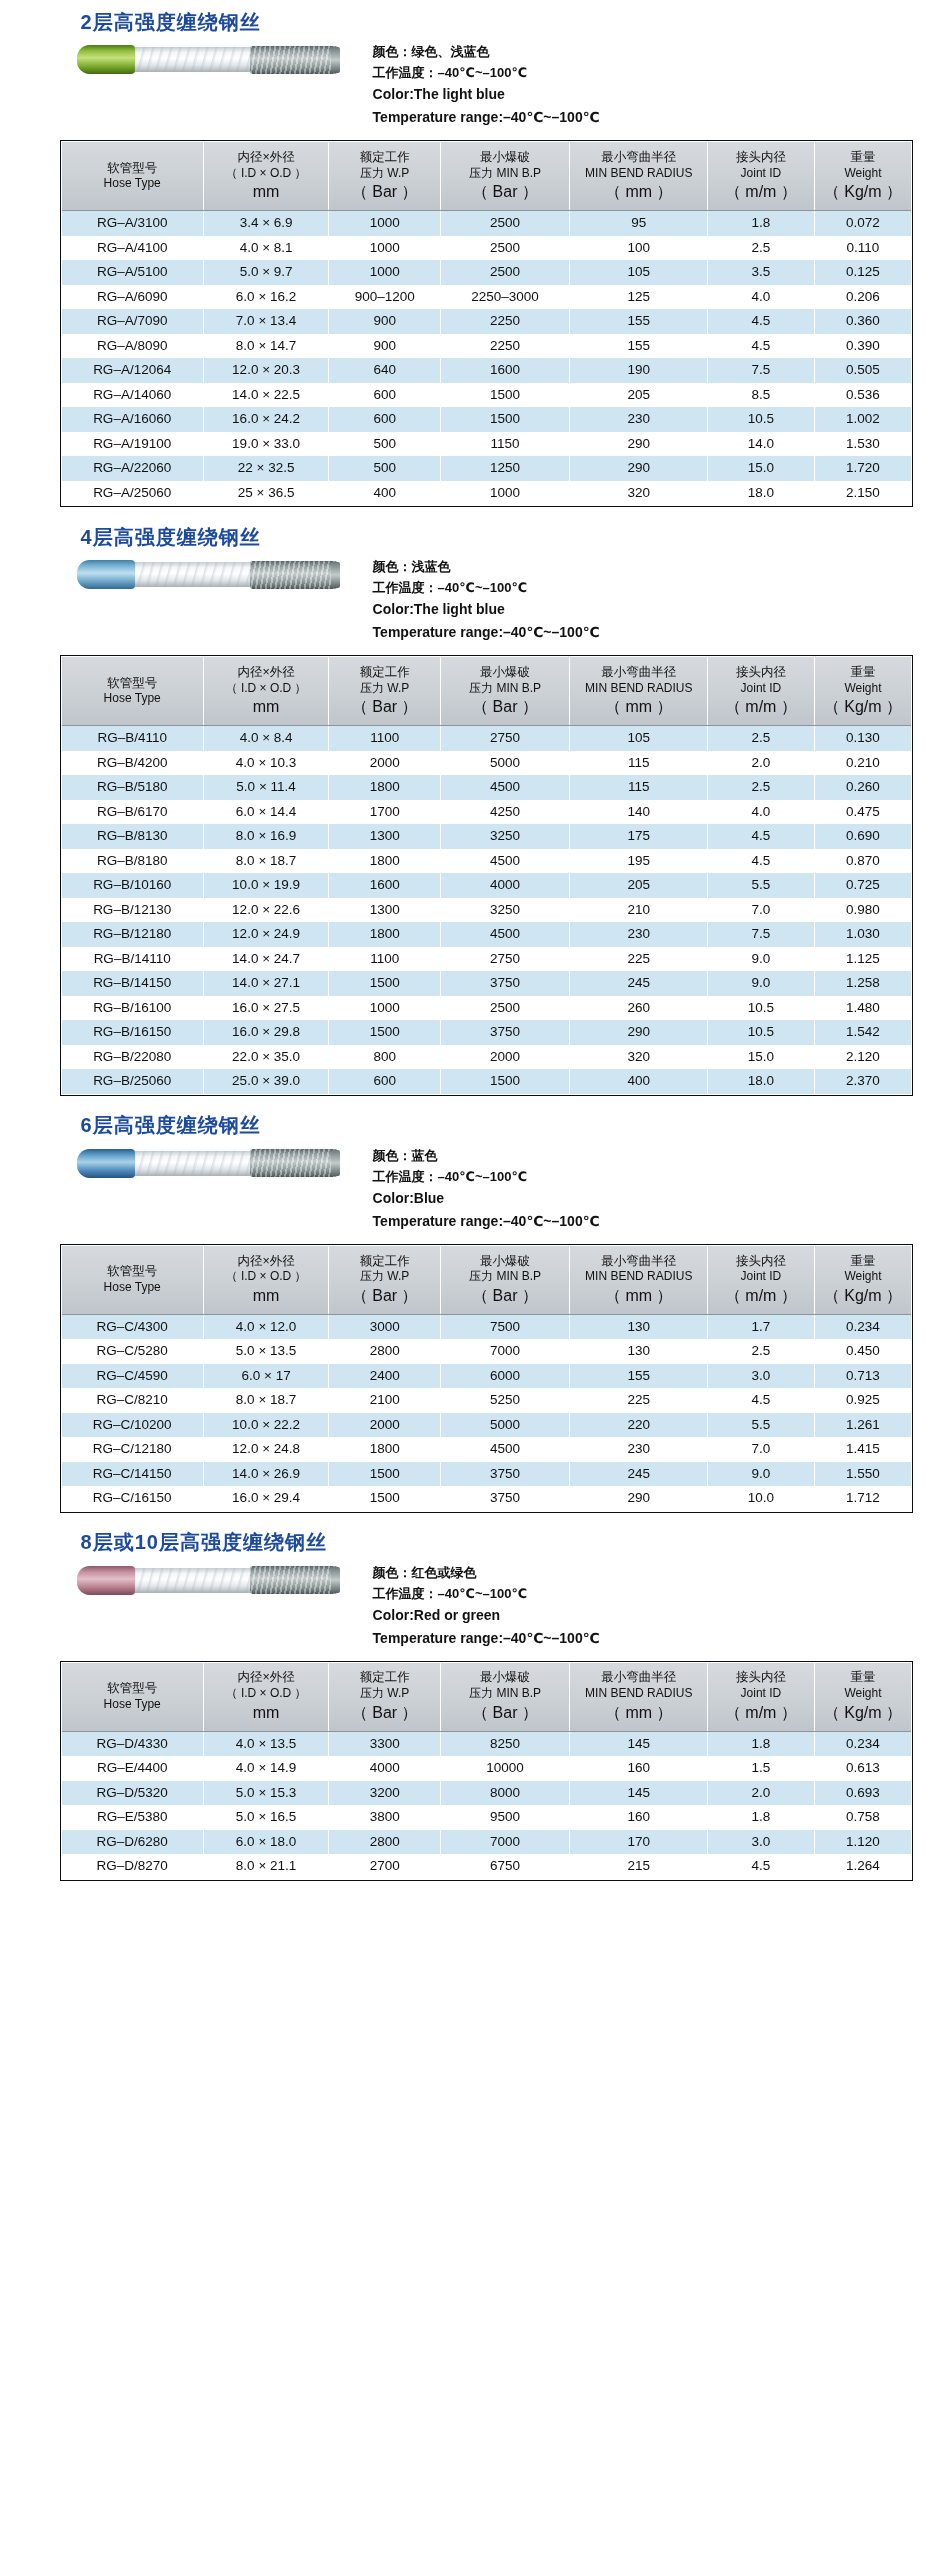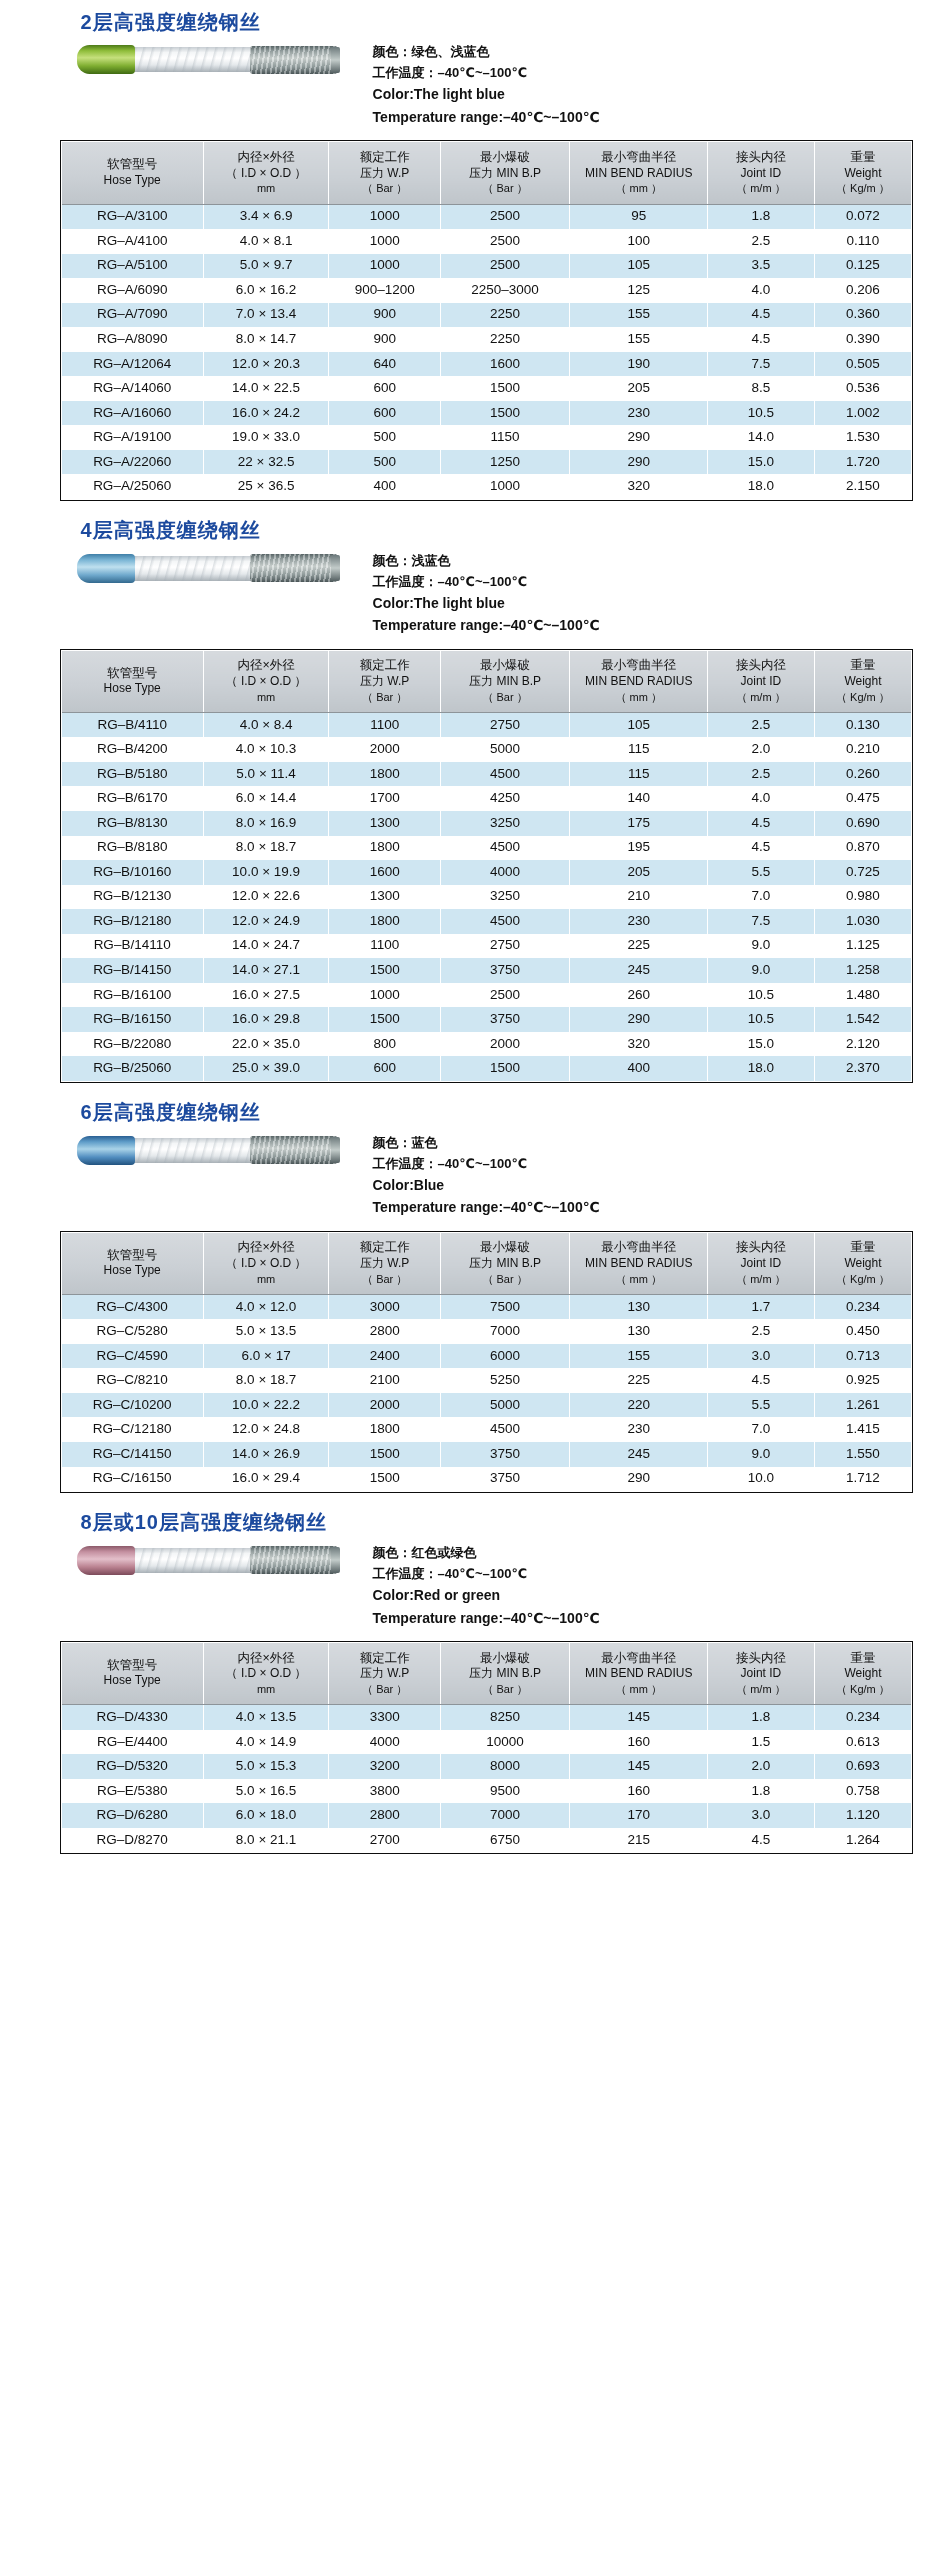--- a/index.html
+++ b/index.html
@@ -123,21 +123,21 @@
     font-size: 12px;
     font-weight: normal;
     line-height: 1.32;
     padding: 6.7px 1.9px 7.7px 1.9px;
     text-align: center;
     vertical-align: middle;
   }
   table.spec th:last-child { border-right: none; }
   table.spec th .cn { font-size: 12.5px; display: block; }
   table.spec th .en { font-size: 12px; display: block; }
-  table.spec th .un { font-size: 11px; display: block; }
+  table.spec th .un { font-size: 16px; display: block; }
   table.spec td {
     font-size: 13.5px;
     color: #111;
     text-align: center;
     padding: 3.9px 1.9px;
     border-right: 1px solid #ffffff;
     line-height: 1.24;
     white-space: nowrap;
   }
   table.spec td:last-child { border-right: none; }

